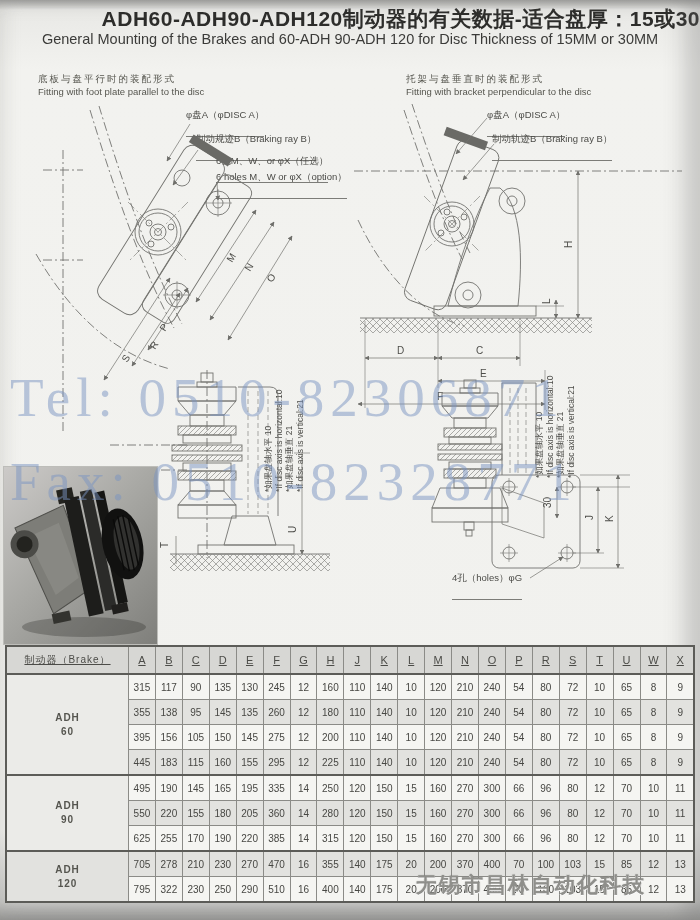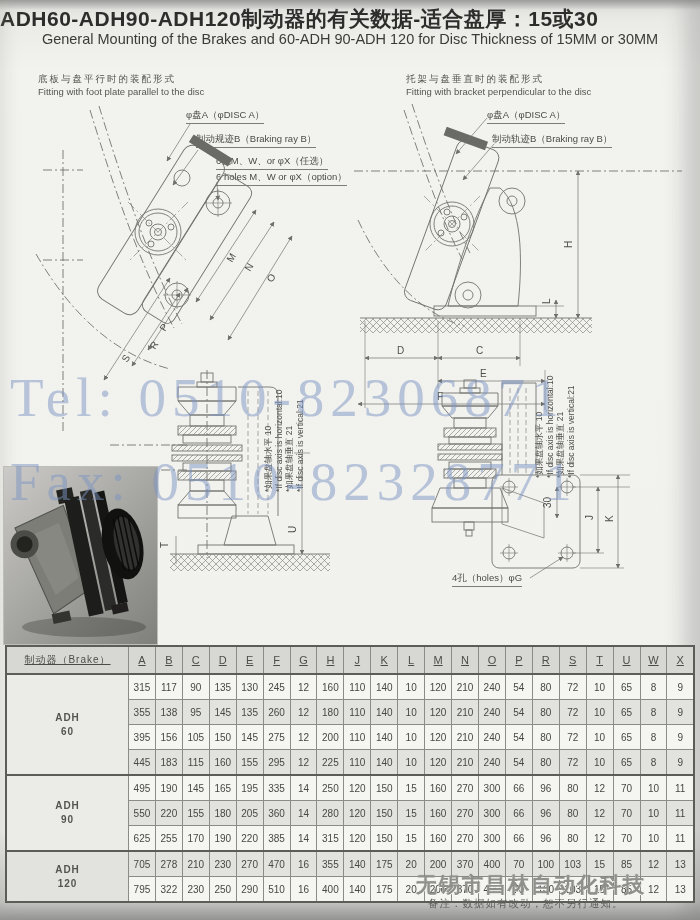--- a/index.html
+++ b/index.html
@@ -3,27 +3,27 @@
 <meta charset="utf-8">
 <style>
   html,body{margin:0;padding:0;background:#888;}
   .page{
     position:relative;width:700px;height:920px;overflow:hidden;
     font-family:"Liberation Sans",sans-serif;
     background:linear-gradient(180deg,#a6a6a4 0px,#e9e9e6 10px,#f2f2ef 70px,#f1f1ee 830px,#c6c6c4 902px,#9a9a98 920px);
   }
   .page::after{content:'';position:absolute;inset:0;pointer-events:none;
     box-shadow:inset -16px 0 20px rgba(110,110,108,.30),inset 8px 0 14px rgba(165,165,160,.18);}
-  .title-cn{position:absolute;top:5px;left:0;right:0;text-align:left;font-size:21px;font-weight:bold;color:#2d2d2b;letter-spacing:.5px;}
+  .title-cn{position:absolute;top:5px;left:0;right:0;text-align:right;font-size:21px;font-weight:bold;color:#2d2d2b;letter-spacing:.5px;}
   .title-en{position:absolute;top:31px;left:0;right:0;text-align:center;font-size:14.5px;font-weight:normal;color:#3b3b39;}
   .caption{position:absolute;font-size:9.5px;line-height:12.5px;color:#56564f;white-space:nowrap;}
   .caption .cn{letter-spacing:2px;}
   .cap-left{left:38px;top:73px;}
   .cap-right{left:406px;top:73px;}
-  .callout{position:absolute;font-size:9.5px;color:#4b4b47;border-bottom:1px solid #7c7c78;padding-bottom:1px;white-space:nowrap;}
+  .callout{position:absolute;font-size:9.5px;color:#4b4b47;border-bottom:1px solid #7c7c78;padding-bottom:14px;white-space:nowrap;}
   .ann{position:absolute;font-size:8.5px;line-height:10.5px;color:#4b4b47;white-space:nowrap;
        transform:rotate(-90deg);transform-origin:0 0;}
   .wm{position:absolute;left:10px;font-family:"Liberation Serif",serif;font-size:55px;letter-spacing:6px;
       color:rgba(122,148,194,.50);white-space:nowrap;z-index:5;}
   .wm-tel{top:366px;}
   .wm-fax{top:450px;}
   .photo{position:absolute;left:4px;top:467px;width:153px;height:177px;z-index:4;
          background:linear-gradient(135deg,#cccac8 0%,#a9a9a5 45%,#7f7f7b 100%);box-shadow:0 0 0 1px #bdbdb9;}
   svg text{fill:#4e4e4a;font-family:"Liberation Sans",sans-serif;font-size:10px;}
   .diagram{position:absolute;z-index:1;}
@@ -542,15 +542,14 @@
           <td>103</td>
           <td>15</td>
           <td>85</td>
           <td>12</td>
           <td>13</td>
         </tr>
       </tbody>
   </table>
 
   <div class="company">无锡市昌林自动化科技</div>
-  <div class="note">备注：数据如有改动，恕不另行通知。</div>
 
 </div>
 
 </body></html>

